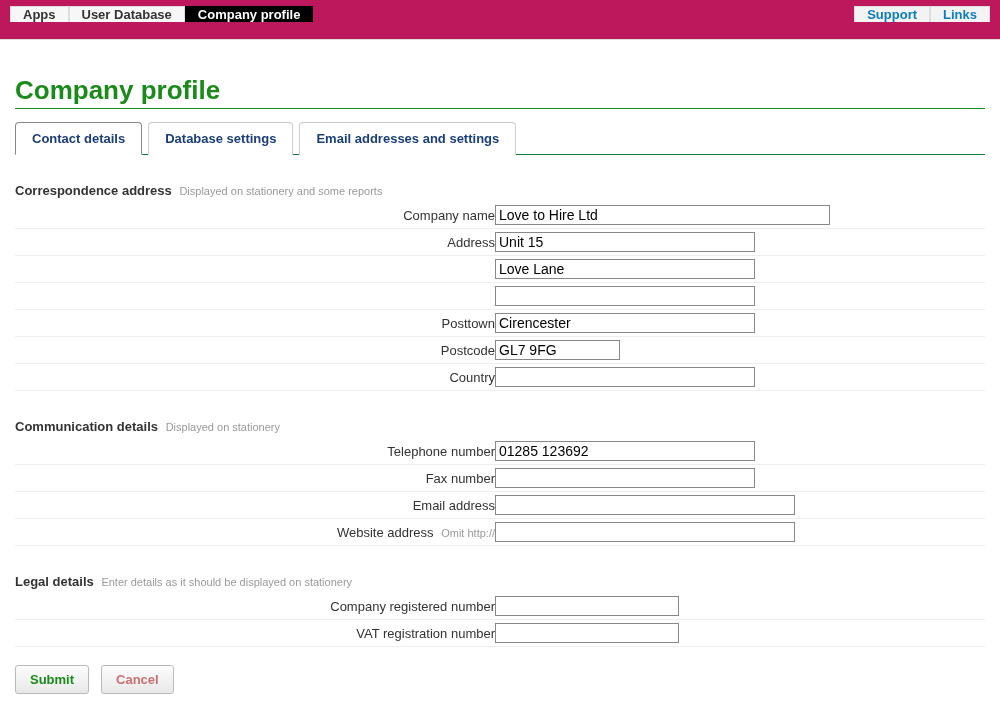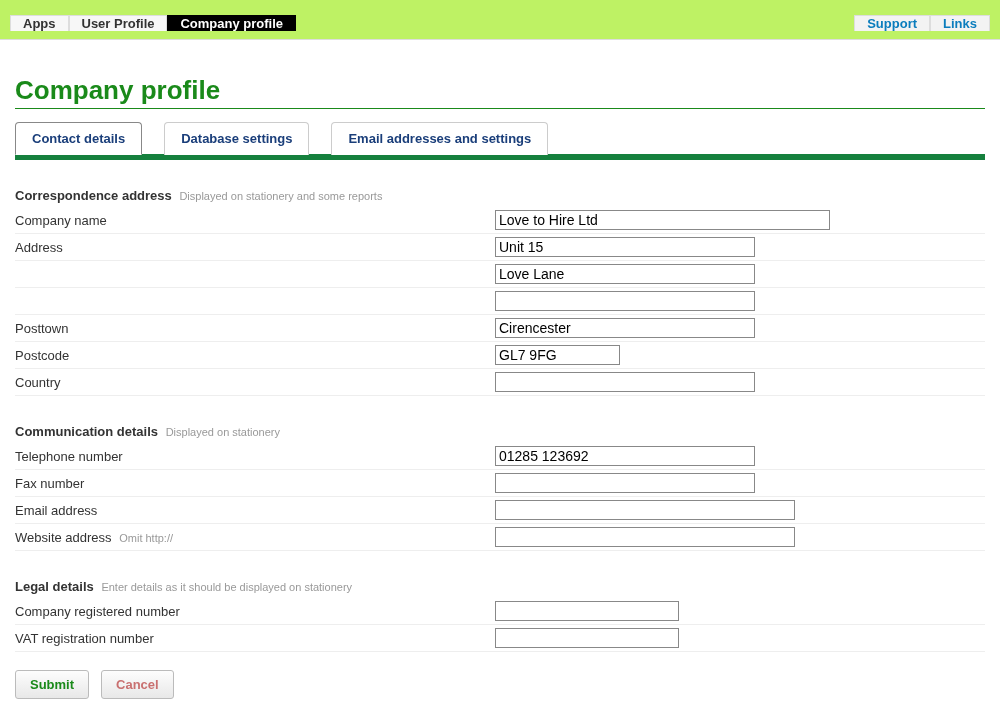--- a/index.html
+++ b/index.html
@@ -1,62 +1,62 @@
 <!DOCTYPE html>
 <html><head>
 <meta charset="utf-8">
 <style>
   * { box-sizing: border-box; margin: 0; padding: 0; }
   body { font-family: Arial, Helvetica, sans-serif; font-size: 13px; color: #333; background: #fff; width: 1000px; }
   
   
-  .topbar { background: #bef264; border-bottom: 1px solid #ddd; height: 40px; display: flex; justify-content: space-between; align-items: center; padding: 0 10px; }
+  .topbar { background: #be185d; border-bottom: 1px solid #ddd; height: 40px; display: flex; justify-content: space-between; align-items: flex-start; padding: 0 10px; }
   .topbar-left, .topbar-right { display: flex; align-items: stretch; }
   .topbar a { display: flex; align-items: center; padding: 0 12px; font-size: 13px; font-weight: bold; text-decoration: none; color: #333; border: 1px solid #ddd; border-bottom: none; background: #f7f7f7; margin-top: 6px; }
   .topbar a.active { background: #000; color: #fff; border-color: #000; }
   .topbar-right a { color: #0b7dbd; background: #f3f3f3; }
   
   
   .page { padding: 15px 15px 20px 15px; }
   h1 { color: #1a8a1a; font-size: 26px; font-weight: bold; margin: 20px 0 4px 0; border-bottom: 1px solid #1a8a1a; padding-bottom: 2px; }
   
   
-  .tabs { display: flex; border-bottom: 6px solid #15803d; margin-top: 12px; gap: 16px; }
+  .tabs { display: flex; border-bottom: 1px solid #15803d; margin-top: 12px; }
   .tabs .tab { padding: 8px 16px; font-size: 13px; font-weight: bold; color: #1a3e7a; border: 1px solid #ccc; border-bottom: none; margin-right: 6px; background: #fff; border-radius: 4px 4px 0 0; cursor: pointer; position: relative; top: 1px; }
   .tabs .tab.active { border-color: #888; border-bottom: 1px solid #fff; }
   
   
   .section { margin-top: 28px; }
   .section-head { font-size: 13px; font-weight: bold; color: #333; padding-bottom: 4px; }
   .section-head .hint { font-weight: normal; color: #999; font-size: 11px; margin-left: 4px; }
   
   
   .row { display: flex; align-items: center; border-bottom: 1px solid #eee; padding: 3px 0; min-height: 26px; }
-  .row .label { width: 480px; font-size: 13px; color: #333; }
+  .row .label { width: 480px; font-size: 13px; color: #333; text-align: right; }
   .row .label .hint { color: #999; font-size: 11px; margin-left: 4px; }
   .row input[type=text] { border: 1px solid #888; height: 20px; font-size: 14px; padding: 1px 3px; font-family: Arial, sans-serif; }
   .w-long  { width: 335px; }
   .w-med   { width: 260px; }
   .w-email { width: 300px; }
   .w-short { width: 125px; }
   .w-leg   { width: 184px; }
   
   
   .buttons { margin-top: 18px; display: flex; gap: 12px; }
   .btn { padding: 6px 14px; font-size: 13px; font-weight: bold; border: 1px solid #bbb; border-radius: 3px; background: linear-gradient(#fdfdfd,#e8e8e8); cursor: pointer; }
   .btn-submit { color: #1a8a1a; }
   .btn-cancel { color: #c97070; }
 </style>
 </head>
 <body>
 
 <div class="topbar">
   <div class="topbar-left">
     <a href="#">Apps</a>
-    <a href="#">User Profile</a>
+    <a href="#">User Database</a>
     <a href="#" class="active">Company profile</a>
   </div>
   <div class="topbar-right">
     <a href="#">Support</a>
     <a href="#">Links</a>
   </div>
 </div>
 
 <div class="page">
   <h1>Company profile</h1>

